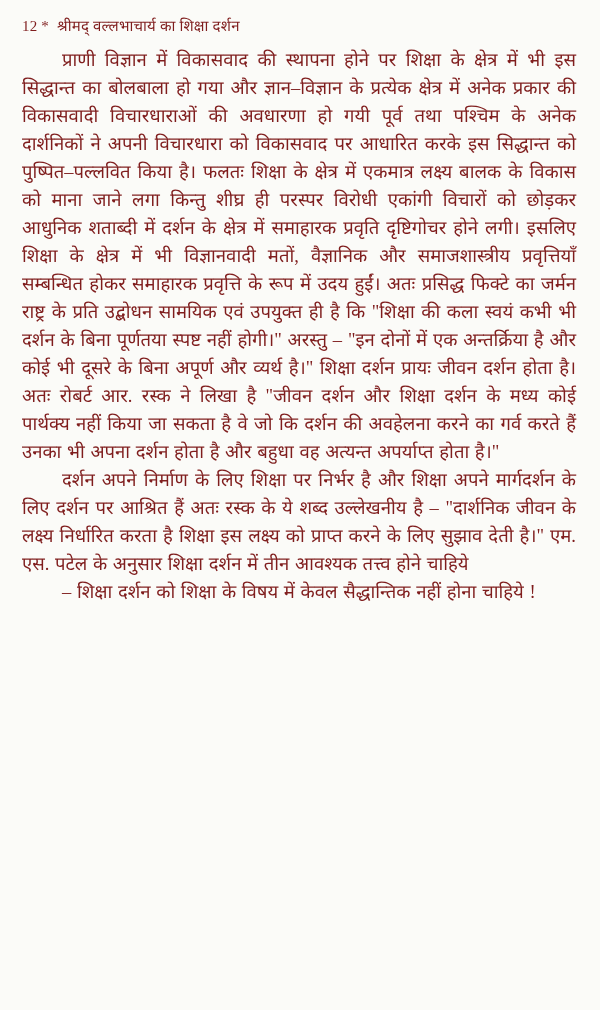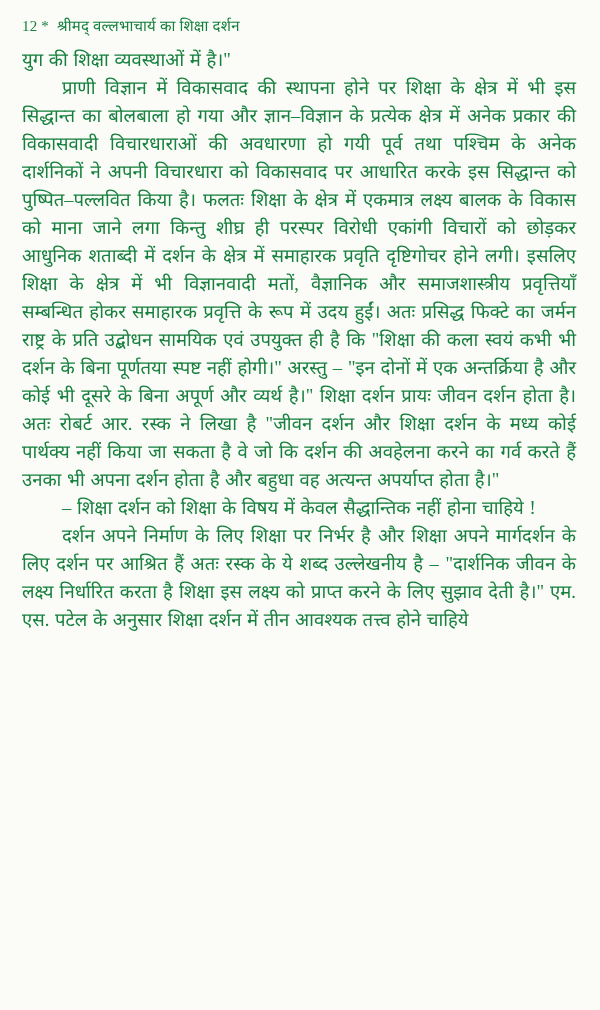--- a/index.html
+++ b/index.html
@@ -8,21 +8,21 @@
     background: #d8d8d4;
     font-family: "Liberation Serif", "DejaVu Serif", serif;
   }
   .page {
     position: relative;
     width: 600px;
     height: 1010px;
     margin: 0 auto;
     box-sizing: border-box;
     background: #fbfbf8;
-    color: #15803d;
+    color: #7f1d1d;
     padding: 16px 24px 10px 22px;
     overflow: hidden;
   }
   .running-head {
     font-size: 15px;
     line-height: 20px;
     margin-bottom: 10px;
     letter-spacing: 0.2px;
     white-space: nowrap;
   }
@@ -48,19 +48,18 @@
 <body>
 
 <div class="page">
 
   <div class="running-head">
     <span class="pagenum">12 *</span>
     <span class="book-title">श्रीमद् वल्लभाचार्य का शिक्षा दर्शन</span>
   </div>
 
   <div class="body-text">
-    <p class="noindent">युग की शिक्षा व्यवस्थाओं में है।"</p>
     <p class="indent">प्राणी विज्ञान में विकासवाद की स्थापना होने पर शिक्षा के क्षेत्र में भी इस सिद्धान्त का बोलबाला हो गया और ज्ञान–विज्ञान के प्रत्येक क्षेत्र में अनेक प्रकार की विकासवादी विचारधाराओं की अवधारणा हो गयी पूर्व तथा पश्चिम के अनेक दार्शनिकों ने अपनी विचारधारा को विकासवाद पर आधारित करके इस सिद्धान्त को पुष्पित–पल्लवित किया है। फलतः शिक्षा के क्षेत्र में एकमात्र लक्ष्य बालक के विकास को माना जाने लगा किन्तु शीघ्र ही परस्पर विरोधी एकांगी विचारों को छोड़कर आधुनिक शताब्दी में दर्शन के क्षेत्र में समाहारक प्रवृति दृष्टिगोचर होने लगी। इसलिए शिक्षा के क्षेत्र में भी विज्ञानवादी मतों, वैज्ञानिक और समाजशास्त्रीय प्रवृत्तियाँ सम्बन्धित होकर समाहारक प्रवृत्ति के रूप में उदय हुईं। अतः प्रसिद्ध फिक्टे का जर्मन राष्ट्र के प्रति उद्बोधन सामयिक एवं उपयुक्त ही है कि "शिक्षा की कला स्वयं कभी भी दर्शन के बिना पूर्णतया स्पष्ट नहीं होगी।" अरस्तु – "इन दोनों में एक अन्तर्क्रिया है और कोई भी दूसरे के बिना अपूर्ण और व्यर्थ है।" शिक्षा दर्शन प्रायः जीवन दर्शन होता है। अतः रोबर्ट आर. रस्क ने लिखा है "जीवन दर्शन और शिक्षा दर्शन के मध्य कोई पार्थक्य नहीं किया जा सकता है वे जो कि दर्शन की अवहेलना करने का गर्व करते हैं उनका भी अपना दर्शन होता है और बहुधा वह अत्यन्त अपर्याप्त होता है।"</p>
+    <p class="indent">दर्शन अपने निर्माण के लिए शिक्षा पर निर्भर है और शिक्षा अपने मार्गदर्शन के लिए दर्शन पर आश्रित हैं अतः रस्क के ये शब्द उल्लेखनीय है – "दार्शनिक जीवन के लक्ष्य निर्धारित करता है शिक्षा इस लक्ष्य को प्राप्त करने के लिए सुझाव देती है।" एम. एस. पटेल के अनुसार शिक्षा दर्शन में तीन आवश्यक तत्त्व होने चाहिये</p>
     <p class="indent">– शिक्षा दर्शन को शिक्षा के विषय में केवल सैद्धान्तिक नहीं होना चाहिये !</p>
-    <p class="indent">दर्शन अपने निर्माण के लिए शिक्षा पर निर्भर है और शिक्षा अपने मार्गदर्शन के लिए दर्शन पर आश्रित हैं अतः रस्क के ये शब्द उल्लेखनीय है – "दार्शनिक जीवन के लक्ष्य निर्धारित करता है शिक्षा इस लक्ष्य को प्राप्त करने के लिए सुझाव देती है।" एम. एस. पटेल के अनुसार शिक्षा दर्शन में तीन आवश्यक तत्त्व होने चाहिये</p>
   </div>
 
 </div>
 
 </body></html>

